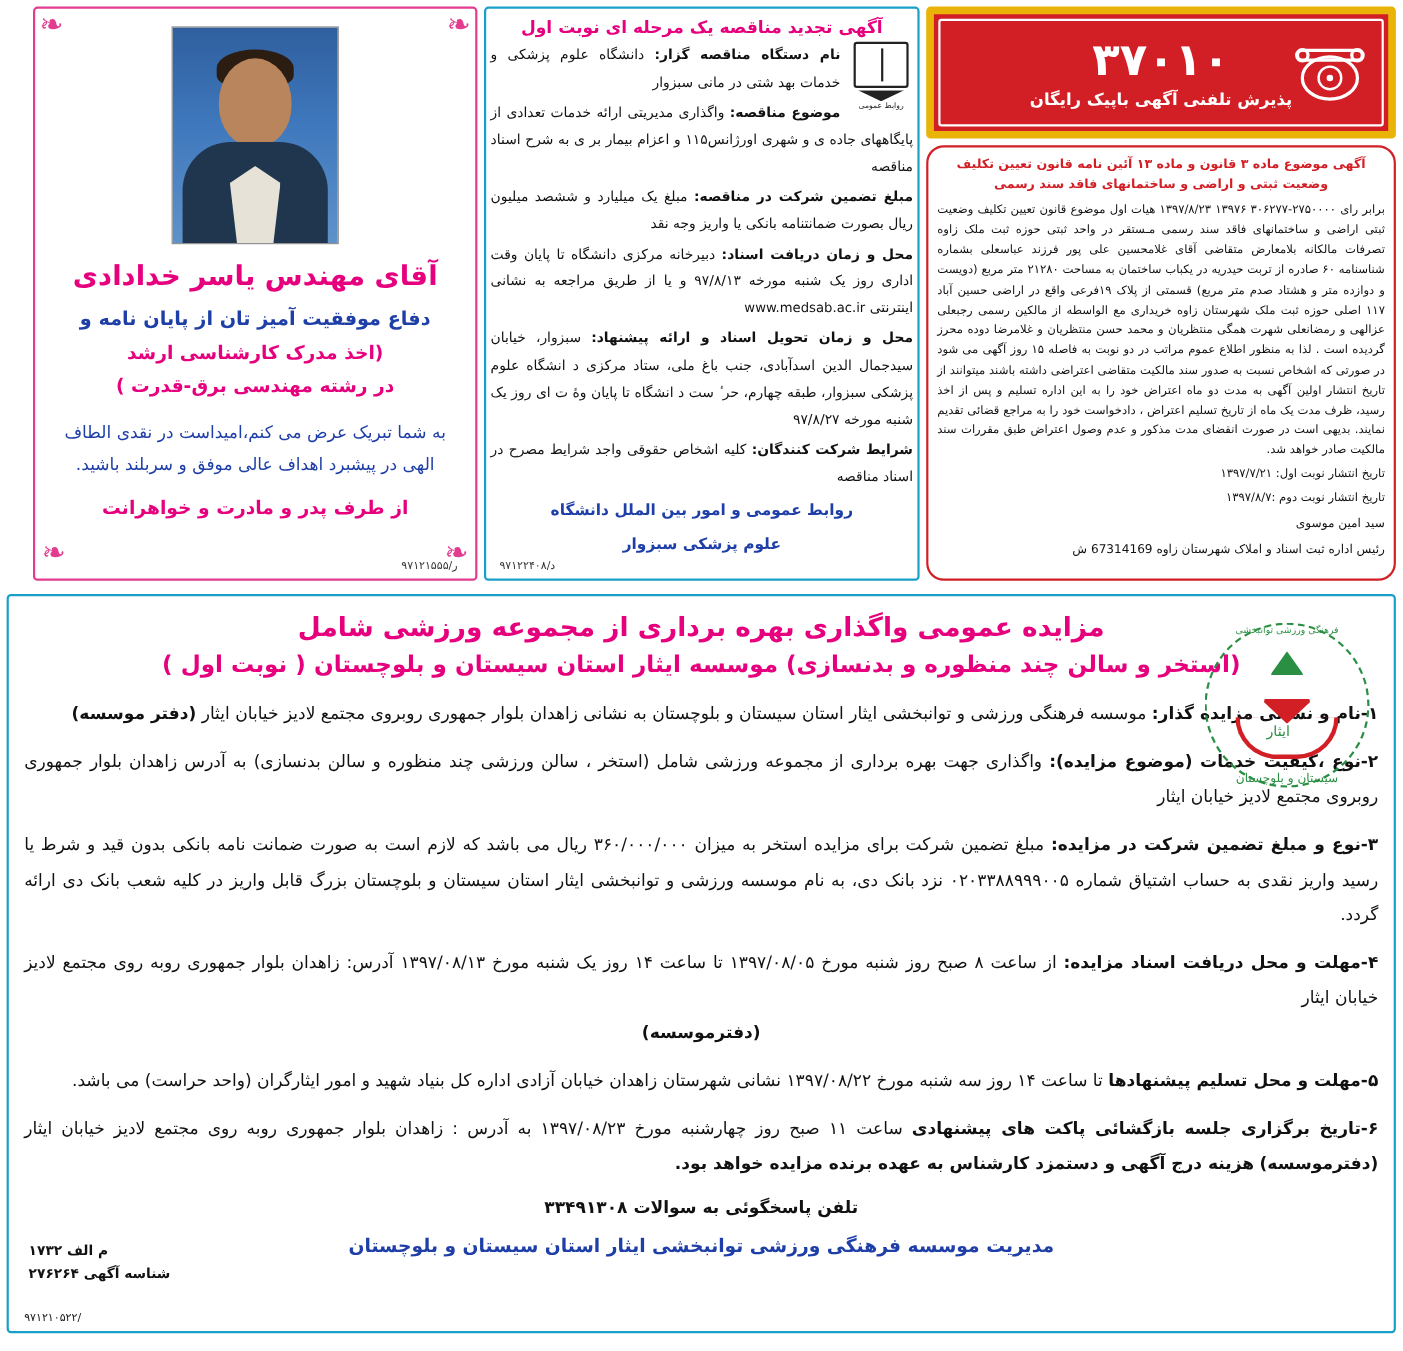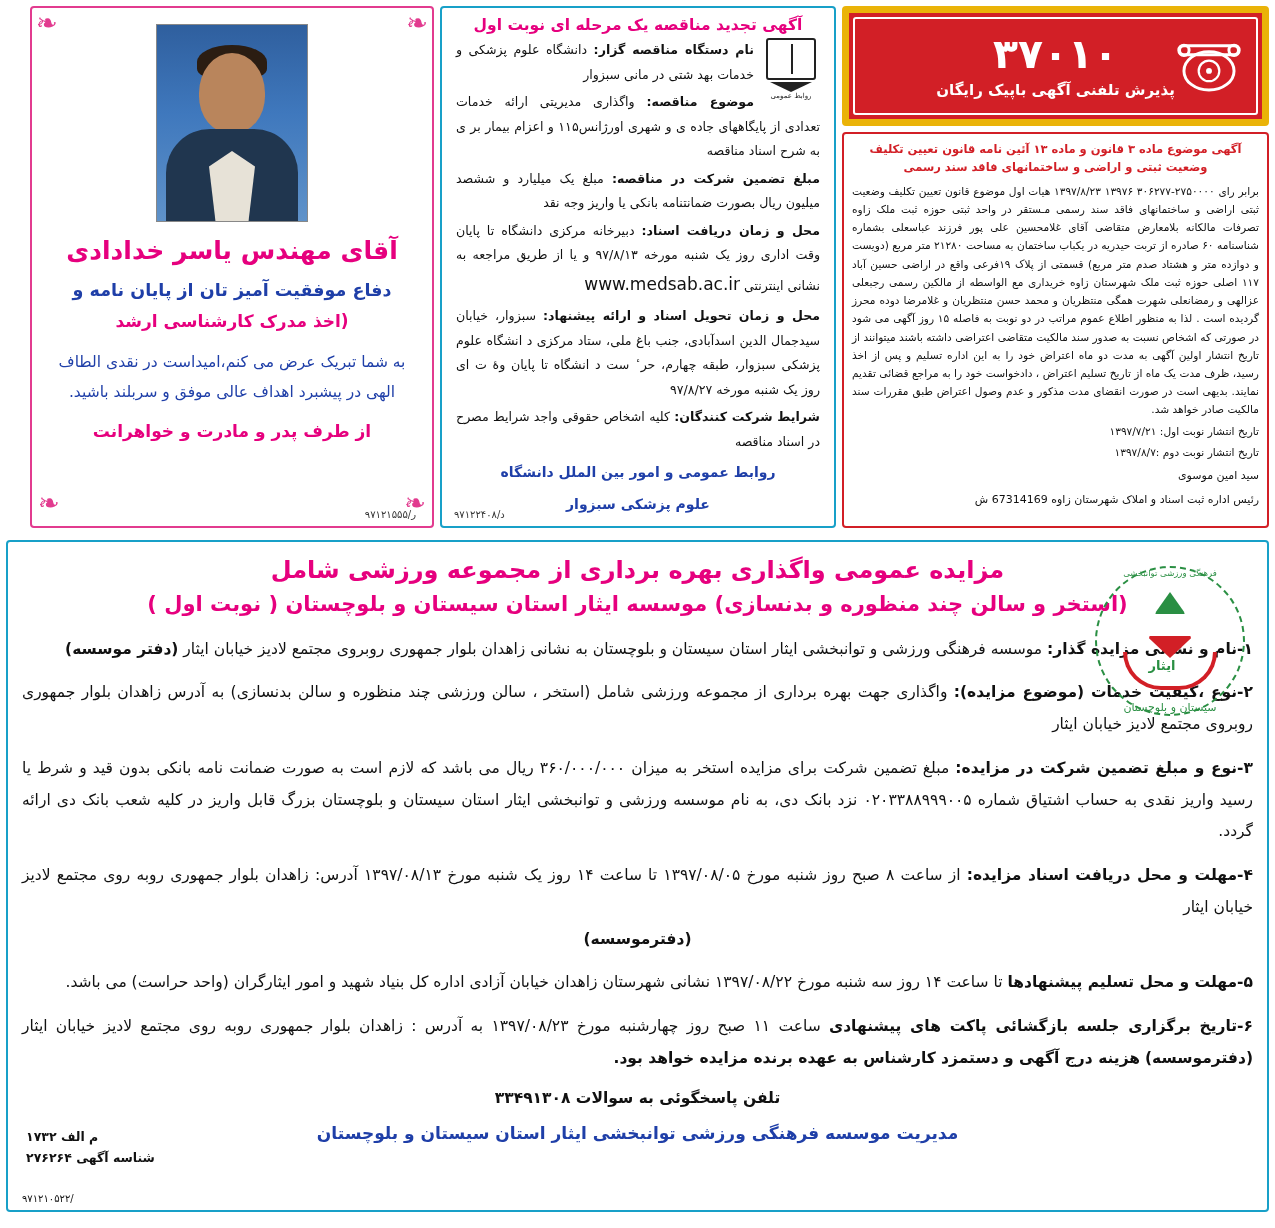--- a/index.html
+++ b/index.html
@@ -55,53 +55,53 @@
     color:#1f3fa8;font-weight:bold;font-size:17.5px;text-align:center;margin-top:10px;line-height:1.75;
   }
   .congrats-red{color:#e6007e;font-weight:bold;font-size:17px;text-align:center;line-height:1.8;}
   .congrats-body{color:#1f3fa8;font-size:15.5px;text-align:center;line-height:1.9;margin-top:12px;padding:0 8px;}
   .congrats-from{color:#e6007e;font-weight:bold;font-size:17px;text-align:center;margin-top:14px;}
   .code-sm{position:absolute;bottom:6px;right:16px;font-size:10px;color:#333;}
 
   
   .ad-tender{
     width:396px;height:522px;border:2px solid #18a0c8;border-radius:4px;background:#fff;
-    padding:8px 14px;box-sizing:border-box;
+    padding:8px 4px;box-sizing:border-box;
   }
   .tender-title{color:#e6007e;font-weight:bold;font-size:15.5px;text-align:center;margin-bottom:4px;}
   .logo-block{float:right;width:58px;text-align:center;margin:0 0 2px 8px;}
   .logo-book{
     width:46px;height:38px;margin:0 auto;border:2px solid #222;border-radius:3px;
     background:#fff;position:relative;
   }
   .logo-book:before{content:"";position:absolute;left:50%;top:4px;width:2px;height:30px;background:#222;}
   .logo-cap{width:42px;height:10px;margin:2px auto 0;background:#222;clip-path:polygon(0 0,100% 0,50% 100%);}
   .logo-cap-txt{font-size:7px;color:#222;}
   .tender-p{font-size:12.6px;line-height:1.95;text-align:justify;color:#111;margin:3px 0;}
   .tender-p b{font-weight:bold;}
-  .tender-url{direction:ltr;display:inline-block;font-size:17px;}
+  .tender-url{direction:ltr;display:inline-block;font-size:12px;}
   .tender-foot{color:#1f3fa8;font-weight:bold;font-size:14px;text-align:center;line-height:1.8;margin-top:6px;}
 
   
   .ad-right-col{width:427px;height:522px;display:flex;flex-direction:column;gap:6px;}
   .ad-phone{
     border:7px solid #eab308;border-radius:4px;background:#d21f26;
     height:120px;box-sizing:border-box;padding:4px;position:relative;overflow:hidden;
   }
   .ad-phone .inner{
     border:2px solid #fff;border-radius:3px;height:100%;box-sizing:border-box;
     display:flex;flex-direction:column;align-items:center;justify-content:center;color:#fff;
   }
   .phone-num{font-size:41px;font-weight:bold;letter-spacing:1px;line-height:1;}
   .phone-sub{font-size:15px;font-weight:bold;margin-top:6px;}
   .phone-icon{
     position:absolute;right:16px;top:24px;width:74px;height:56px;
   }
   .ad-registry{
-    flex:1;border:2px solid #d21f26;border-radius:4px;background:#fff;
+    flex:1;border:2px solid #d21f26;border-radius:16px;background:#fff;
     padding:6px 8px;box-sizing:border-box;overflow:hidden;
   }
   .reg-title{color:#d21f26;font-weight:bold;font-size:11.5px;text-align:center;line-height:1.6;}
   .reg-body{font-size:10.6px;line-height:1.72;text-align:justify;margin-top:5px;}
   .reg-dates{font-size:10.6px;line-height:1.7;text-align:right;margin-top:3px;}
   .reg-sign{font-size:11px;margin-top:6px;line-height:1.7;}
 
   
   .big-ad{
     margin:6px;border:2px solid #18a0c8;border-radius:4px;background:#fff;
@@ -119,21 +119,21 @@
     position:absolute;left:50%;top:26px;transform:translateX(-50%);
     width:50px;height:66px;
     background:linear-gradient(180deg,#2a8f43 0%,#2a8f43 33%,#ffffff 33%,#ffffff 66%,#d21f26 66%,#d21f26 100%);
     clip-path:polygon(50% 0,78% 30%,92% 70%,50% 100%,8% 70%,22% 30%);
   }
   .emblem .hand{
     position:absolute;left:50%;bottom:26px;transform:translateX(-50%);
     width:86px;height:34px;border-radius:0 0 44px 44px;border:4px solid #d21f26;border-top:none;
   }
   .emblem .top-txt{position:absolute;top:2px;left:0;right:0;font-size:8.5px;color:#2a8f43;}
-  .emblem .mid-txt{position:absolute;top:92px;left:0;right:16px;font-size:13px;font-weight:bold;color:#2a8f43;}
+  .emblem .mid-txt{position:absolute;top:92px;left:0;right:16px;font-size:13px;font-weight:normal;color:#2a8f43;}
   .emblem .bot-txt{position:absolute;bottom:2px;left:0;right:0;font-size:11px;color:#2a8f43;}
   .clause{font-size:15.5px;line-height:2.05;text-align:justify;margin:12px 0;}
   .clause b{font-weight:bold;}
   .center-b{display:block;text-align:center;font-weight:bold;}
   .phone-line{font-weight:bold;font-size:15.5px;text-align:center;margin-top:14px;}
   .big-foot{color:#1f3fa8;font-weight:bold;font-size:17px;text-align:center;margin-top:16px;}
   .big-code{position:absolute;left:14px;bottom:6px;font-size:10px;}
   .big-meta{position:absolute;left:18px;bottom:42px;font-size:12.5px;font-weight:bold;line-height:1.7;text-align:left;}
   .code-tl{position:absolute;left:12px;bottom:6px;font-size:10px;color:#333;}
 </style>
@@ -221,20 +221,21 @@
       <div class="photo">
         <div class="hair"></div>
         <div class="head"></div>
         <div class="body"></div>
         <div class="shirt"></div>
       </div>
 
       <div class="name-line">آقای مهندس یاسر خدادادی</div>
       <div class="congrats-txt">دفاع موفقیت آمیز تان از پایان نامه و</div>
       <div class="congrats-red">(اخذ مدرک کارشناسی ارشد</div>
+      <div class="congrats-red">در رشته مهندسی برق-قدرت )</div>
       <div class="congrats-body">به شما تبریک عرض می کنم،امیداست در نقدی الطاف الهی در پیشبرد اهداف عالی موفق و سربلند باشید.</div>
       <div class="congrats-from">از طرف پدر و مادرت و خواهرانت</div>
       <div class="code-sm">ر/۹۷۱۲۱۵۵۵</div>
     </div>
 
   </div>
 
   <div class="big-ad">
 
     <div class="emblem">

